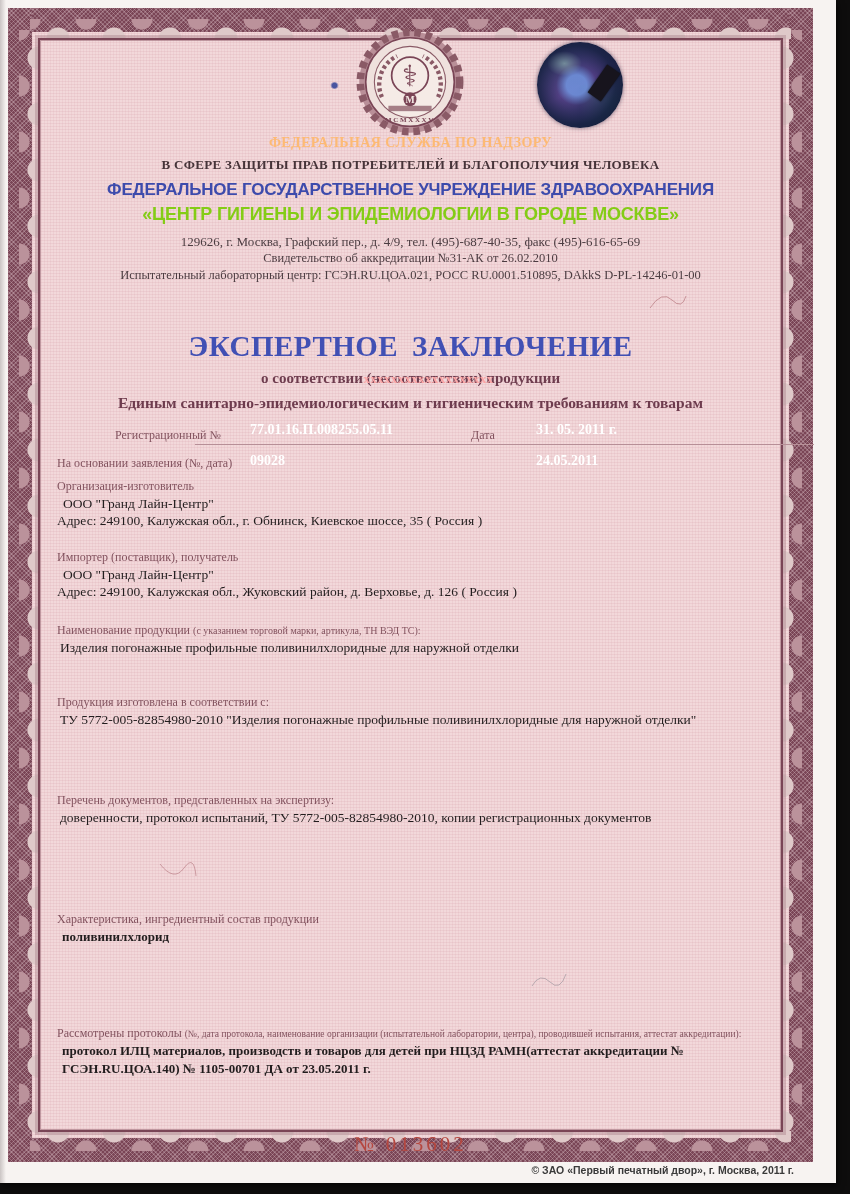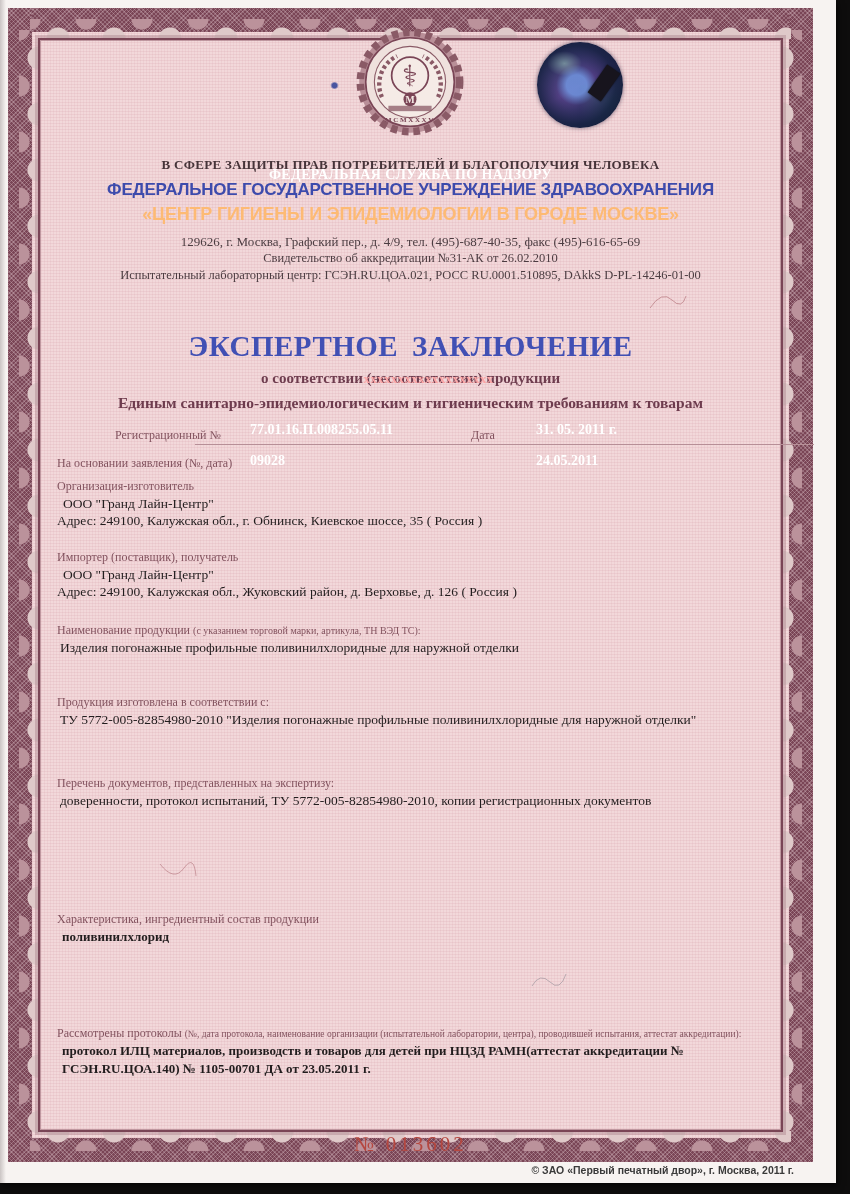--- a/index.html
+++ b/index.html
@@ -35,25 +35,25 @@
       radial-gradient(circle at 20px 28px,#dfc9c9 0 11px,rgba(223,201,201,0) 12px) 0 0/20px 56px repeat-y,
       radial-gradient(circle at 0px 28px,#bb929b 0 10px,rgba(187,146,155,0) 11px) 0 28px/20px 56px repeat-y;}
   .lace.r{top:22px;bottom:22px;right:11px;width:20px;background:
       radial-gradient(circle at 0px 28px,#dfc9c9 0 11px,rgba(223,201,201,0) 12px) 0 0/20px 56px repeat-y,
       radial-gradient(circle at 20px 28px,#bb929b 0 10px,rgba(187,146,155,0) 11px) 0 28px/20px 56px repeat-y;}
   .frame{position:absolute;inset:30px;border:2px solid #7a4556;
       box-shadow:inset 0 0 0 1px rgba(158,112,124,.6), 0 0 0 3px rgba(158,112,124,.35);}
   
   .abs{position:absolute;}
   .ctr{left:40px;right:40px;text-align:center;}
-  .hdr-black{font-weight:bold;color:#ffffff;font-size:14px;letter-spacing:.4px;margin-top:32px;}
+  .hdr-black{font-weight:bold;color:#fdba74;font-size:14px;letter-spacing:.4px;}
   .hdr-black2{font-weight:bold;color:#463439;font-size:13px;letter-spacing:.3px;}
   .hdr-blue{font-family:"Liberation Sans",sans-serif;font-weight:bold;color:#3d4bac;
       font-size:17px;letter-spacing:-.2px;}
-  .hdr-blue2{font-family:"Liberation Sans",sans-serif;font-weight:bold;color:#fdba74;
+  .hdr-blue2{font-family:"Liberation Sans",sans-serif;font-weight:bold;color:#84cc16;
       font-size:18px;letter-spacing:-.2px;}
   .hdr-small{color:#4c3c41;font-size:13px;}
   .title-main{font-weight:bold;color:#4150b4;font-size:29px;word-spacing:6px;letter-spacing:.5px;}
   .title-sub{font-weight:bold;color:#6e3c4e;font-size:15px;}
   .struck{position:relative;display:inline-block;}
   .xover{position:absolute;left:-3px;top:2px;white-space:nowrap;color:#fca5a5;
       font-size:12.5px;font-weight:bold;letter-spacing:.6px;}
   .label{color:#82525e;font-size:12px;font-family:Liberation Serif, serif;}
   .label-sm{color:#82525e;font-size:10px;}
   .val{color:#221d1e;font-size:13.5px;}
@@ -167,21 +167,21 @@
     <div class="abs block" style="left:49px;right:50px;top:612px">
       <div class="line"><span class="label">Наименование продукции </span><span class="label-sm">(с указанием торговой марки, артикула, ТН ВЭД ТС):</span></div>
       <div class="val line" style="padding-left:3px">Изделия погонажные профильные поливинилхлоридные для наружной отделки</div>
     </div>
 
     <div class="abs block" style="left:49px;right:50px;top:686px">
       <div class="label line">Продукция изготовлена в соответствии с:</div>
       <div class="val line" style="padding-left:3px">ТУ 5772-005-82854980-2010 "Изделия погонажные профильные поливинилхлоридные для наружной отделки"</div>
     </div>
 
-    <div class="abs block" style="left:49px;right:50px;top:767px">
+    <div class="abs block" style="left:49px;right:50px;top:784px">
       <div class="label line">Перечень документов, представленных на экспертизу:</div>
       <div class="val line" style="padding-left:3px">доверенности, протокол испытаний, ТУ 5772-005-82854980-2010, копии регистрационных документов</div>
     </div>
 
     <div class="abs block" style="left:49px;right:50px;top:903px">
       <div class="label line">Характеристика, ингредиентный состав продукции</div>
       <div class="val line" style="padding-left:5px;font-weight:bold;font-size:13px">поливинилхлорид</div>
     </div>
 
     <div class="abs block" style="left:49px;right:42px;top:1016px">

